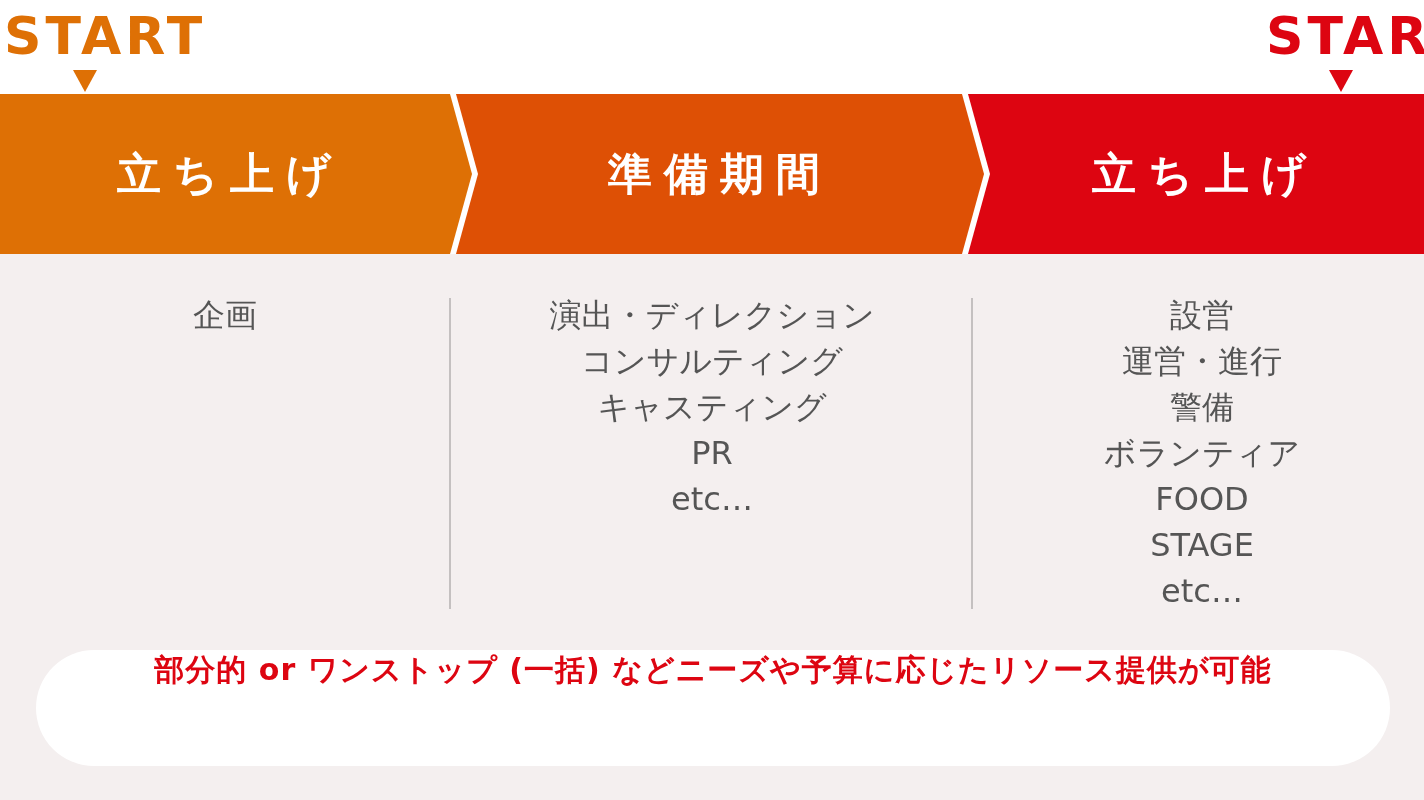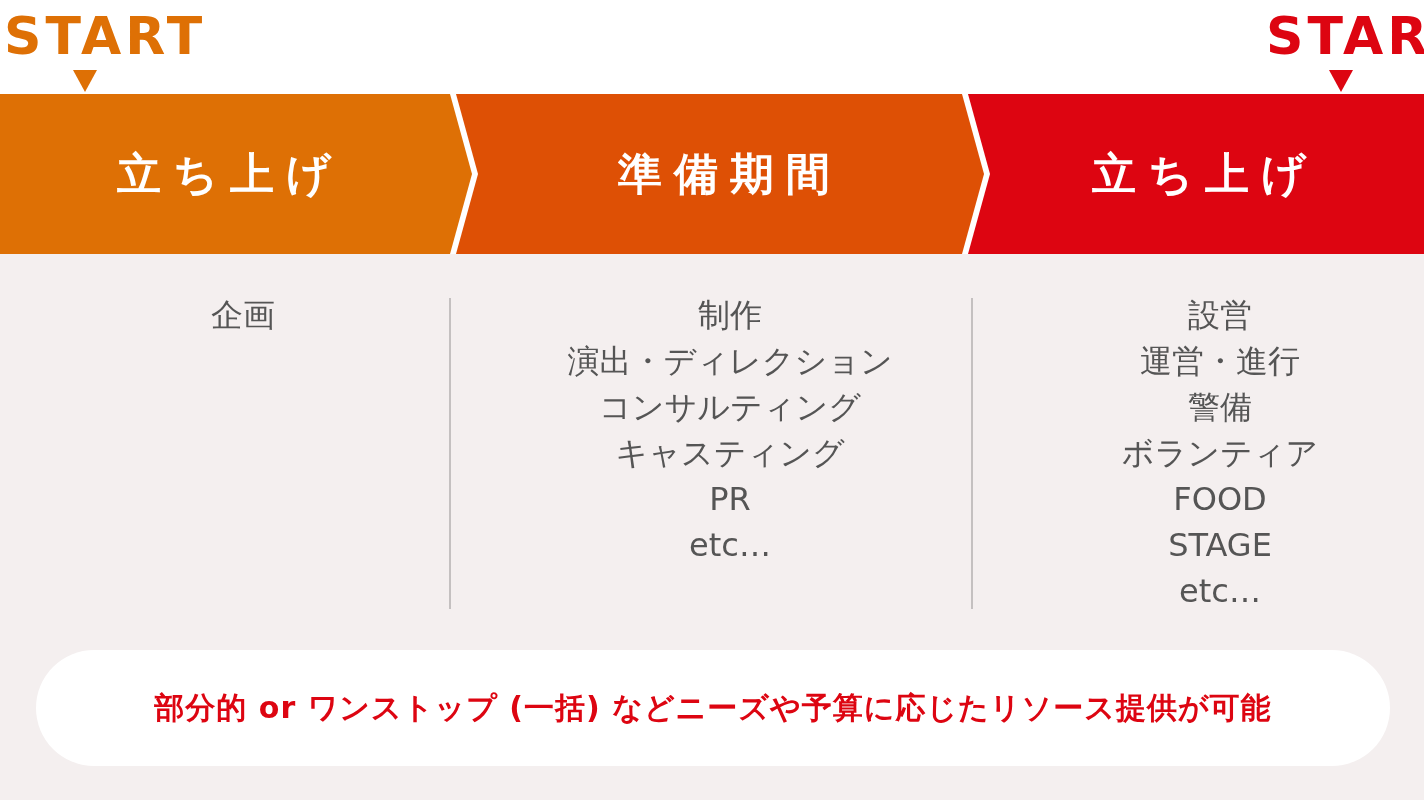--- a/index.html
+++ b/index.html
@@ -7,25 +7,25 @@
          font-family:"DejaVu Sans","Liberation Sans",sans-serif; }
   .top { position:absolute; left:0; top:0; width:1424px; height:94px; background:#ffffff; }
   .marker-label { position:absolute; top:12px; font-family:"DejaVu Sans","Liberation Sans",sans-serif;
                   font-weight:bold; font-size:52px; letter-spacing:4px; line-height:48px; }
   .marker-arrow { position:absolute; top:70px; width:0; height:0;
                   border-left:12px solid transparent; border-right:12px solid transparent; border-top:22px solid; }
   .band { position:absolute; left:0; top:94px; width:1424px; height:160px; }
   .band svg { position:absolute; left:0; top:0; }
   .stage-title { position:absolute; top:0; height:160px; line-height:160px; color:#ffffff; font-weight:bold;
                  font-size:44px; letter-spacing:12px; text-align:center; }
-  .col { position:absolute; top:292px; text-align:center; color:#555555; font-size:32px; line-height:46px;padding-left:18px; }
+  .col { position:absolute; top:292px; text-align:center; color:#555555; font-size:32px; line-height:46px; }
   .col div { white-space:nowrap; }
   .divider { position:absolute; top:298px; width:2px; height:311px; background:#c4c0c0; }
   .pill { position:absolute; left:36px; top:650px; width:1354px; height:116px; background:#ffffff;
-          border-radius:58px; display:flex; align-items:center; justify-content:center; }
+          border-radius:58px; display:flex; align-items:flex-start; justify-content:center; }
   .pill span { color:#dd0511; font-weight:bold; font-size:30px; letter-spacing:1px; white-space:nowrap; }
 </style>
 </head>
 <body>
 
 <div class="top">
   <div class="marker-label" style="left:4px;color:#de7005;">START</div>
   <div class="marker-arrow" style="left:73px;border-top-color:#de7005;"></div>
   <div class="marker-label" style="left:1266px;color:#dd0511;">START</div>
   <div class="marker-arrow" style="left:1329px;border-top-color:#dd0511;"></div>
@@ -36,31 +36,30 @@
 
     <rect x="0" y="0" width="1424" height="160" fill="#dd0511"></rect>
 
     <polygon points="0,0 968,0 990,80 968,160 0,160" fill="#ffffff"></polygon>
     <polygon points="0,0 962,0 984,80 962,160 0,160" fill="#de5005"></polygon>
 
     <polygon points="0,0 456,0 478,80 456,160 0,160" fill="#ffffff"></polygon>
     <polygon points="0,0 450,0 472,80 450,160 0,160" fill="#de7005"></polygon>
   </svg>
   <div class="stage-title" style="left:0;width:460px;">立ち上げ</div>
-  <div class="stage-title" style="left:480px;width:500px;">準備期間</div>
+  <div class="stage-title" style="left:470px;width:500px;">準備期間</div>
   <div class="stage-title" style="left:985px;width:440px;">立ち上げ</div>
 </div>
 
 <div class="col" style="left:0;width:450px;">
   <div>企画</div>
 </div>
 <div class="divider" style="left:449px;"></div>
 
 <div class="col" style="left:452px;width:520px;">
-  <div>制作</div>
   <div>演出・ディレクション</div>
   <div>コンサルティング</div>
   <div>キャスティング</div>
   <div>PR</div>
   <div>etc…</div>
 </div>
 <div class="divider" style="left:971px;"></div>
 
 <div class="col" style="left:974px;width:456px;">
   <div>設営</div>

